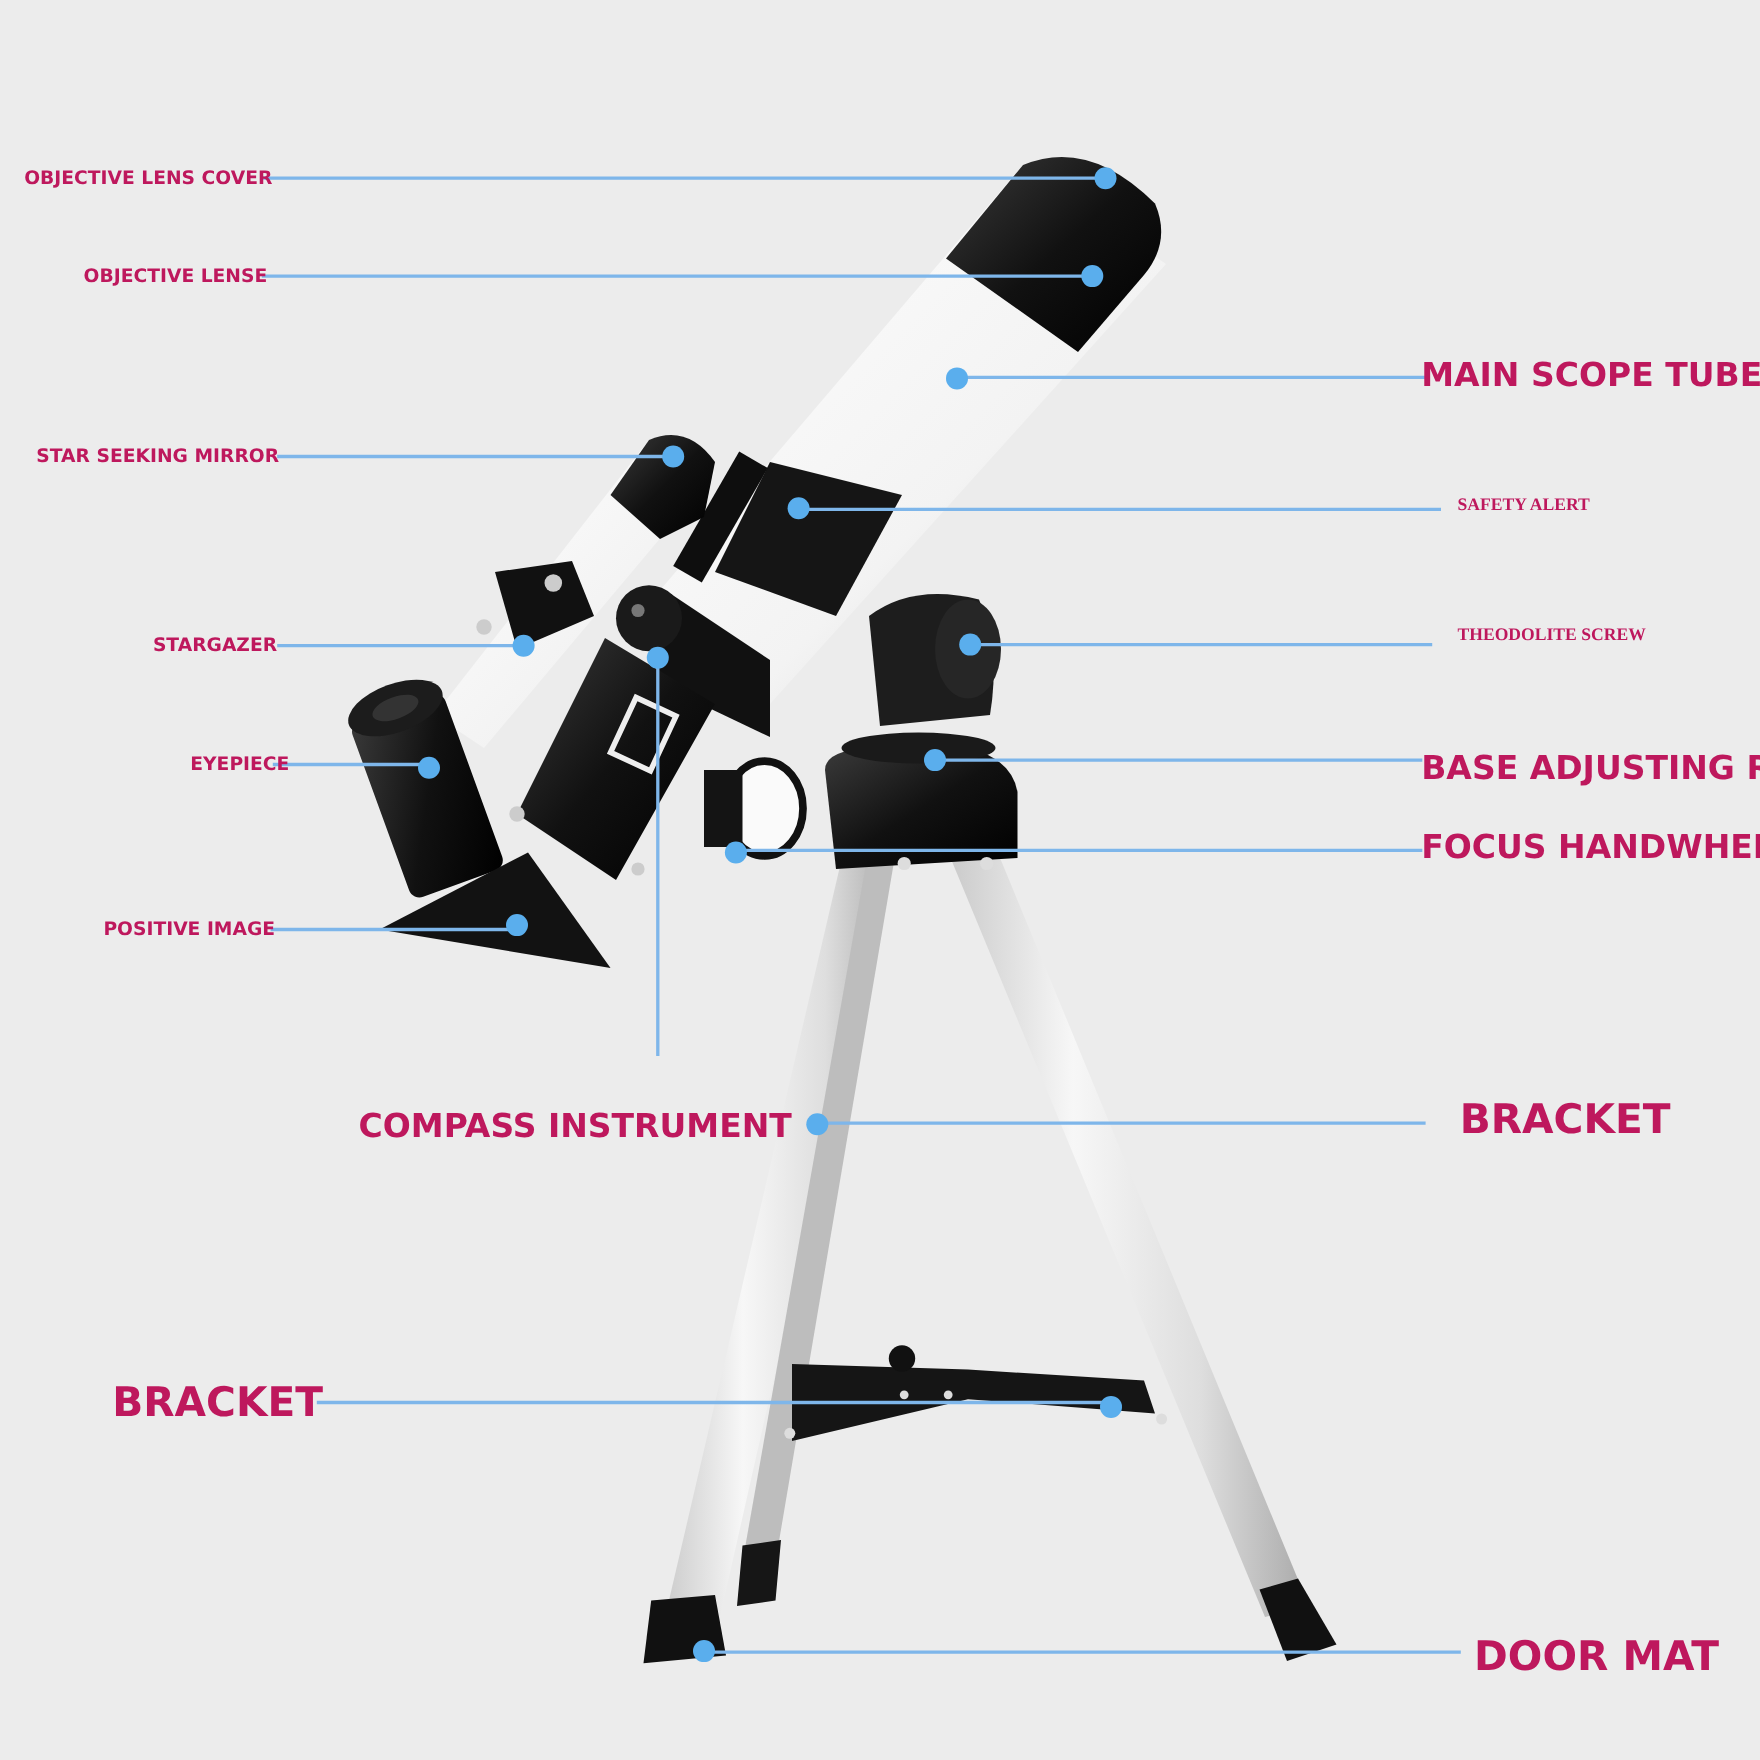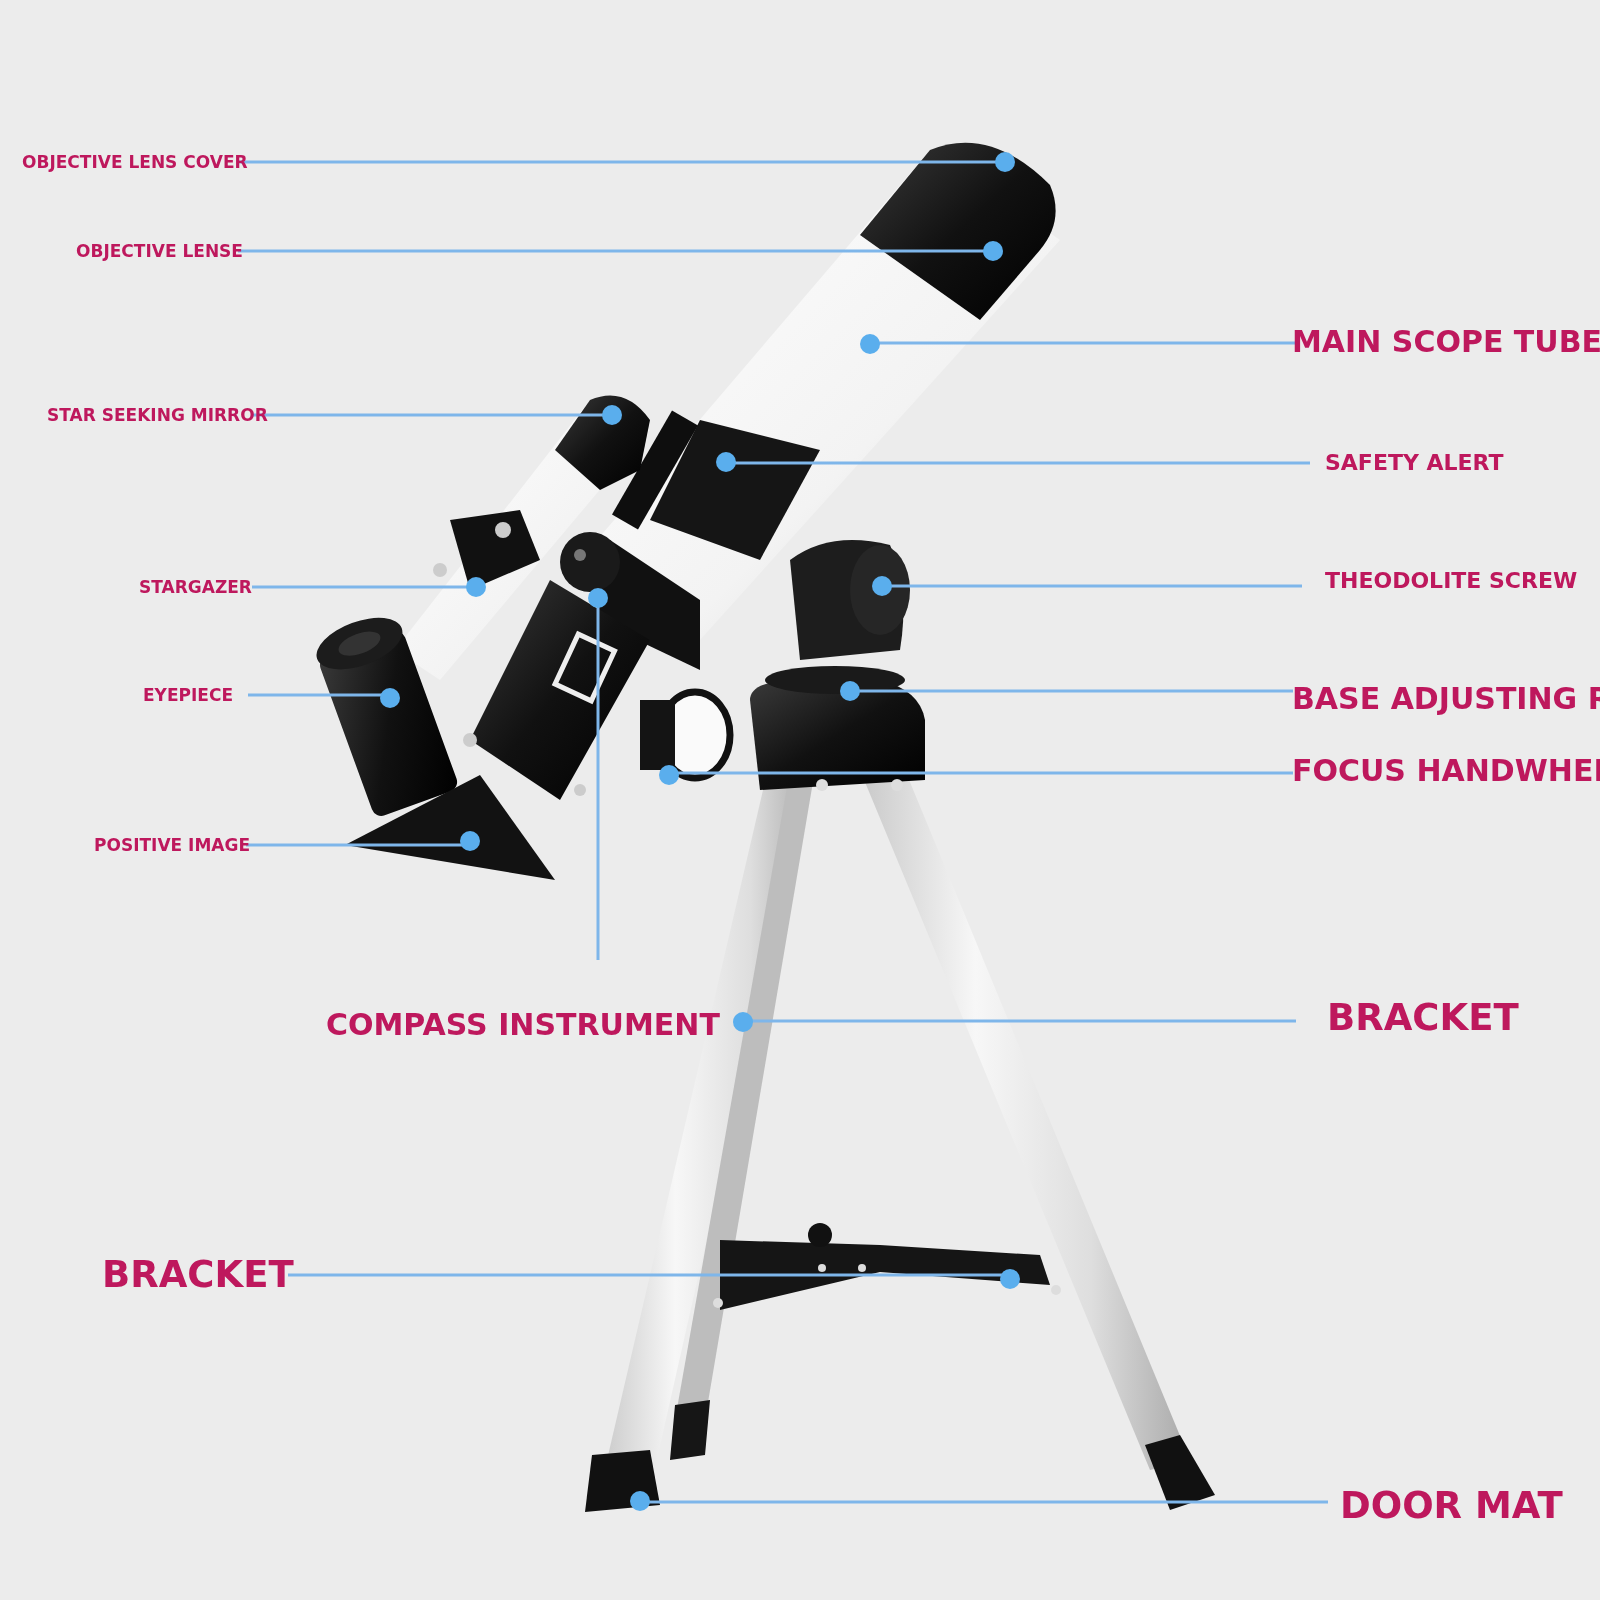--- a/index.html
+++ b/index.html
@@ -1,20 +1,20 @@
 <!DOCTYPE html>
 <html><head>
 <meta charset="utf-8">
 <style>
   html, body { margin:0; padding:0; }
   body { width:1600px; height:1600px; background:#ececec; position:relative; overflow:hidden;
          font-family:"DejaVu Sans","Liberation Sans",sans-serif; }
   .label { position:absolute; color:#be185d; font-weight:bold; white-space:nowrap; line-height:1; }
   .sm { font-size:17px; }
-  .md { font-size:22px; }
+  .md { font-size:16px;font-family:Liberation Serif, serif; }
   .lg { font-size:30px; }
   .xl { font-size:37px; }
   svg.art { position:absolute; left:0; top:0; }
 </style>
 </head>
 <body>
 
 <svg class="art" width="1600" height="1600" viewBox="0 0 1600 1600">
   <defs>
     <linearGradient id="alu" x1="0" x2="1" y1="0" y2="0">
@@ -131,23 +131,23 @@
     <circle cx="882" cy="586" r="10"></circle>
     <circle cx="850" cy="691" r="10"></circle>
     <circle cx="669" cy="775" r="10"></circle>
     <circle cx="743" cy="1022" r="10"></circle>
     <circle cx="640" cy="1501" r="10"></circle>
   </g>
 </svg>
 
 <div class="label sm" style="left:22px;top:154px;">OBJECTIVE LENS COVER</div>
 <div class="label sm" style="left:76px;top:243px;">OBJECTIVE LENSE</div>
-<div class="label sm" style="left:47px;top:407px;">STAR SEEKING MIRROR</div>
+<div class="label sm" style="left:33px;top:407px;">STAR SEEKING MIRROR</div>
 <div class="label sm" style="left:139px;top:579px;">STARGAZER</div>
-<div class="label sm" style="left:143px;top:687px;">EYEPIECE</div>
+<div class="label sm" style="left:173px;top:687px;">EYEPIECE</div>
 <div class="label sm" style="left:94px;top:837px;">POSITIVE IMAGE</div>
 <div class="label lg" style="left:326px;top:977px;margin-top:33px;">COMPASS INSTRUMENT</div>
 <div class="label xl" style="left:102px;top:1256px;">BRACKET</div>
 
 <div class="label lg" style="left:1292px;top:327px;">MAIN SCOPE TUBE</div>
 <div class="label md" style="left:1325px;top:452px;">SAFETY ALERT</div>
 <div class="label md" style="left:1325px;top:570px;">THEODOLITE SCREW</div>
 <div class="label lg" style="left:1292px;top:684px;">BASE ADJUSTING ROD</div>
 <div class="label lg" style="left:1292px;top:756px;">FOCUS HANDWHEEL</div>
 <div class="label xl" style="left:1327px;top:999px;">BRACKET</div>

